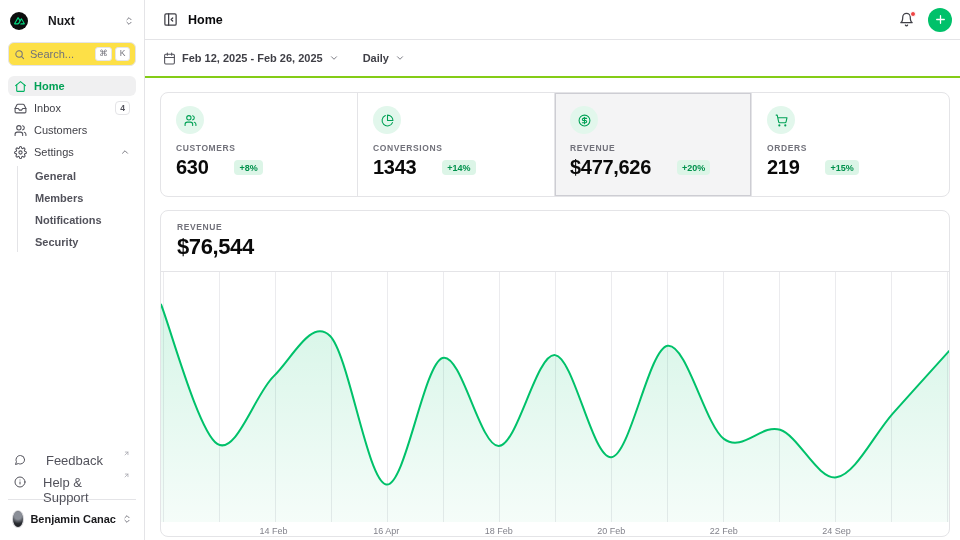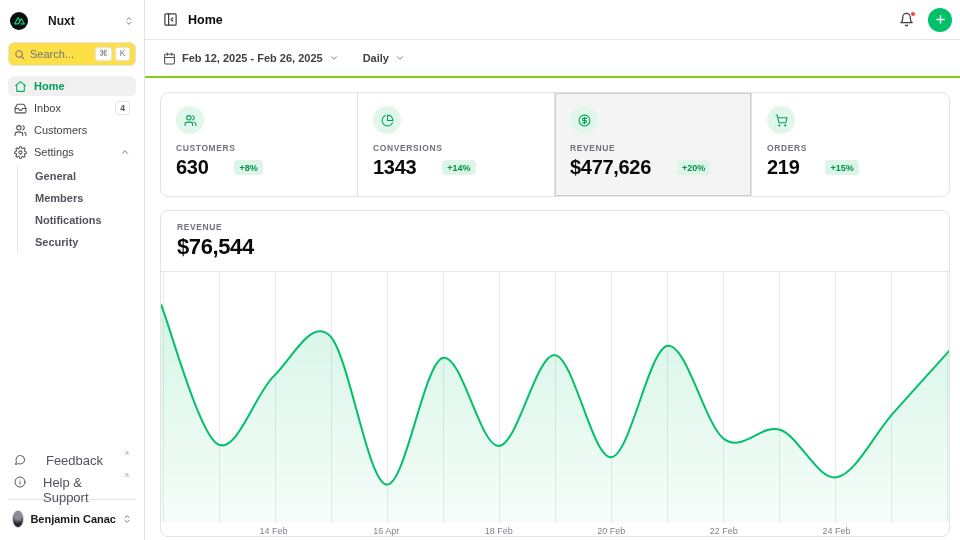--- a/index.html
+++ b/index.html
@@ -360,20 +360,20 @@
               </g>
             <path fill="url(#areaFill)" stroke="none" d="M 0,32.5 C 9.404761904761903,55.72916666666667 37.61904761904762,159.89583333333334 56.42857142857142,171.875 C 75.23809523809523,183.85416666666666 94.04761904761904,122.39583333333333 112.85714285714285,104.375 C 131.66666666666666,86.35416666666667 150.47619047619048,45.72916666666667 169.28571428571428,63.75 C 188.09523809523807,81.77083333333333 206.90476190476187,208.80208333333334 225.7142857142857,212.5 C 244.52380952380952,216.19791666666666 263.33333333333337,92.34375 282.14285714285717,85.9375 C 300.95238095238096,79.53125 319.76190476190476,174.53125 338.57142857142856,174.0625 C 357.38095238095235,173.59375 376.1904761904762,81.25 395,83.125 C 413.8095238095238,85 432.6190476190476,186.875 451.4285714285714,185.3125 C 470.2380952380952,183.75 489.04761904761904,76.82291666666667 507.8571428571429,73.75 C 526.6666666666667,70.67708333333333 545.4761904761906,152.86458333333334 564.2857142857143,166.875 C 583.0952380952381,180.88541666666666 601.9047619047619,151.40625 620.7142857142857,157.8125 C 639.5238095238094,164.21875 658.3333333333333,208.02083333333334 677.1428571428571,205.3125 C 695.952380952381,202.60416666666666 714.7619047619047,162.60416666666666 733.5714285714286,141.5625 C 752.3809523809524,120.52083333333333 780.5952380952381,89.47916666666667 790,79.0625 L 790,250 L 0,250 Z"></path>
             <path fill="none" stroke="#00c16a" stroke-width="2" stroke-linecap="round" stroke-linejoin="round" d="M 0,32.5 C 9.404761904761903,55.72916666666667 37.61904761904762,159.89583333333334 56.42857142857142,171.875 C 75.23809523809523,183.85416666666666 94.04761904761904,122.39583333333333 112.85714285714285,104.375 C 131.66666666666666,86.35416666666667 150.47619047619048,45.72916666666667 169.28571428571428,63.75 C 188.09523809523807,81.77083333333333 206.90476190476187,208.80208333333334 225.7142857142857,212.5 C 244.52380952380952,216.19791666666666 263.33333333333337,92.34375 282.14285714285717,85.9375 C 300.95238095238096,79.53125 319.76190476190476,174.53125 338.57142857142856,174.0625 C 357.38095238095235,173.59375 376.1904761904762,81.25 395,83.125 C 413.8095238095238,85 432.6190476190476,186.875 451.4285714285714,185.3125 C 470.2380952380952,183.75 489.04761904761904,76.82291666666667 507.8571428571429,73.75 C 526.6666666666667,70.67708333333333 545.4761904761906,152.86458333333334 564.2857142857143,166.875 C 583.0952380952381,180.88541666666666 601.9047619047619,151.40625 620.7142857142857,157.8125 C 639.5238095238094,164.21875 658.3333333333333,208.02083333333334 677.1428571428571,205.3125 C 695.952380952381,202.60416666666666 714.7619047619047,162.60416666666666 733.5714285714286,141.5625 C 752.3809523809524,120.52083333333333 780.5952380952381,89.47916666666667 790,79.0625"></path>
           </svg>
           <div class="x-labels">
             <span style="left:14.2857%">14 Feb</span>
             <span style="left:28.5714%">16 Apr</span>
             <span style="left:42.8571%">18 Feb</span>
             <span style="left:57.1429%">20 Feb</span>
             <span style="left:71.4286%">22 Feb</span>
-            <span style="left:85.7143%">24 Feb</span>
+            <span style="left:85.7143%">24 Sep</span>
           </div>
         </div>
       </div>
 
     </div>
   </main>
 </div>
 
 </body></html>

